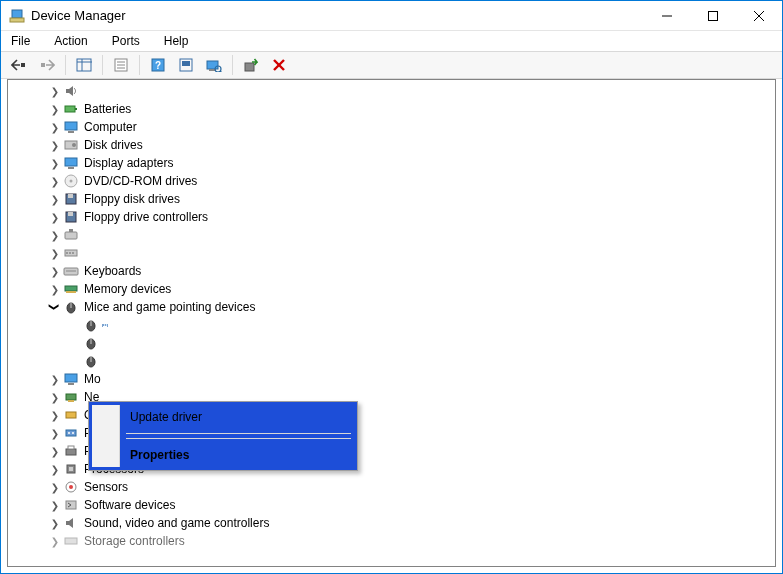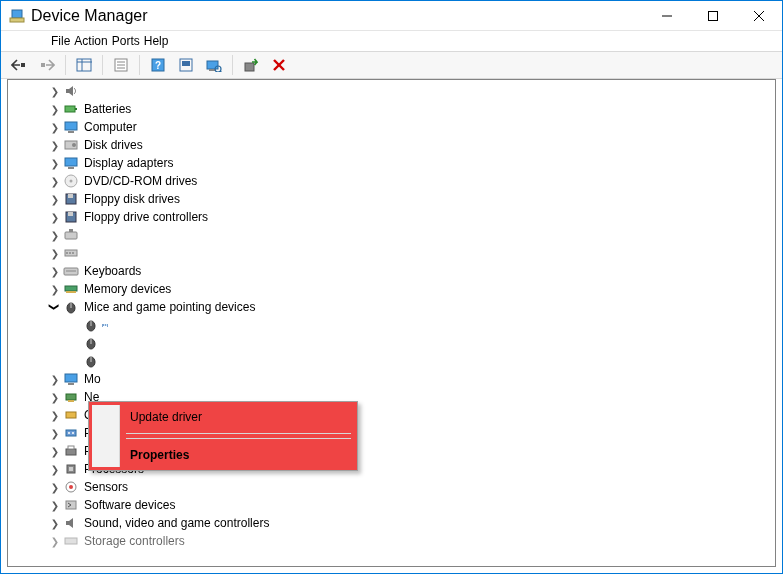--- a/index.html
+++ b/index.html
@@ -18,35 +18,34 @@
   }
   .titlebar {
     height: 30px;
     background: #fff;
     display: flex;
     align-items: center;
     padding-left: 8px;
     border-bottom: 1px solid #e5e5e5;
   }
   .titlebar .icon { width: 16px; height: 16px; margin-right: 6px; }
-  .titlebar .caption { flex: 1; font-size: 16px; }
+  .titlebar .caption { flex: 1; font-size: 13px; }
   .titlebar .winbtns { display: flex; }
   .titlebar .winbtn {
     width: 46px; height: 30px;
     display: flex; align-items: center; justify-content: center;
     font-size: 13px;
   }
   .menubar {
     height: 20px;
     display: flex;
     align-items: center;
-    gap: 0;
+    gap: 20px;
     padding: 0 8px;
     font-size: 12px;
-    margin-left: 40px;
   }
   .menubar span { padding: 1px 2px; }
   .toolbar {
     height: 28px;
     border-top: 1px solid #d9d9d9;
     border-bottom: 1px solid #d9d9d9;
     display: flex;
     align-items: center;
     padding: 0 6px;
     gap: 4px;
@@ -106,21 +105,21 @@
   .row.sel .label {
     background: #cde8ff;
     border: 1px dotted #7da2ce;
   }
   
   .ctxmenu {
     position: absolute;
     left: 87px;
     top: 322px;
     width: 270px;
-    background: #ef4444;
+    background: #1d4ed8;
     border: 1px solid #a0a0a0;
     box-shadow: 3px 3px 4px rgba(0,0,0,.25);
     padding: 3px 3px;
     z-index: 100;
   }
   .ctxmenu .gutter {
     position: absolute; left: 3px; top: 3px; bottom: 3px; width: 28px;
     background: #f2f2f2; border-right: 1px solid #d7d7d7;
   }
   .ctxmenu .mitem {

